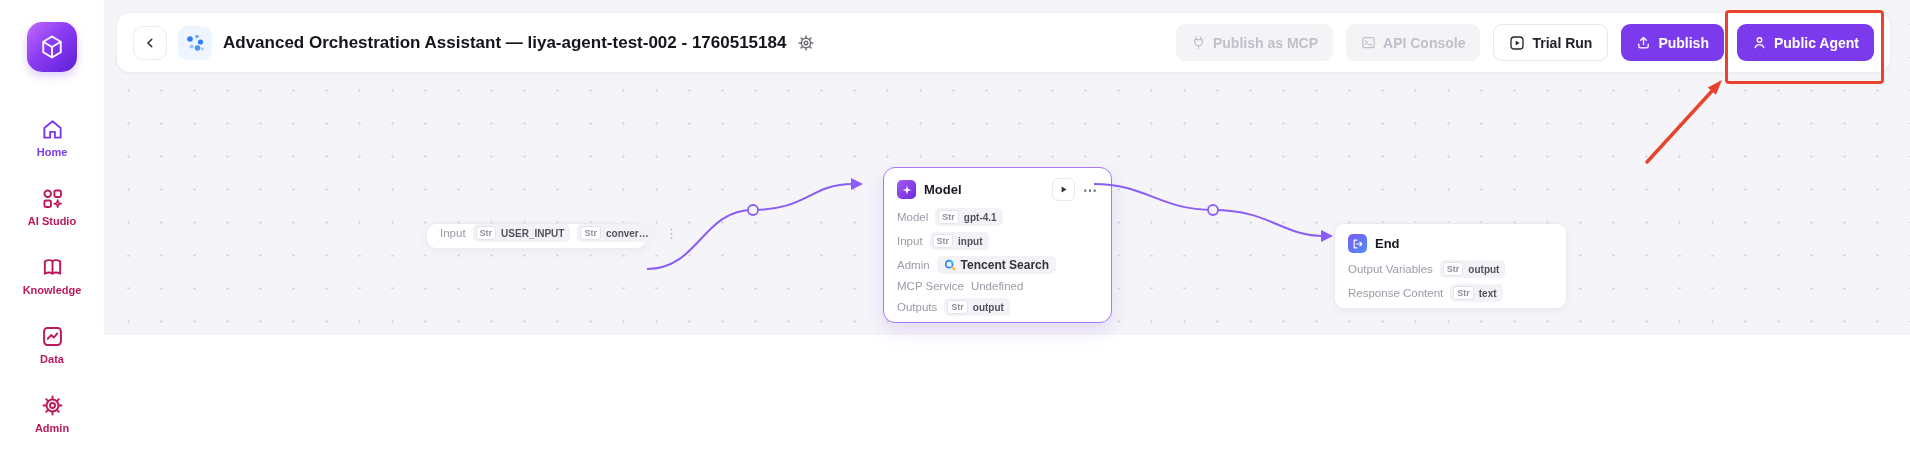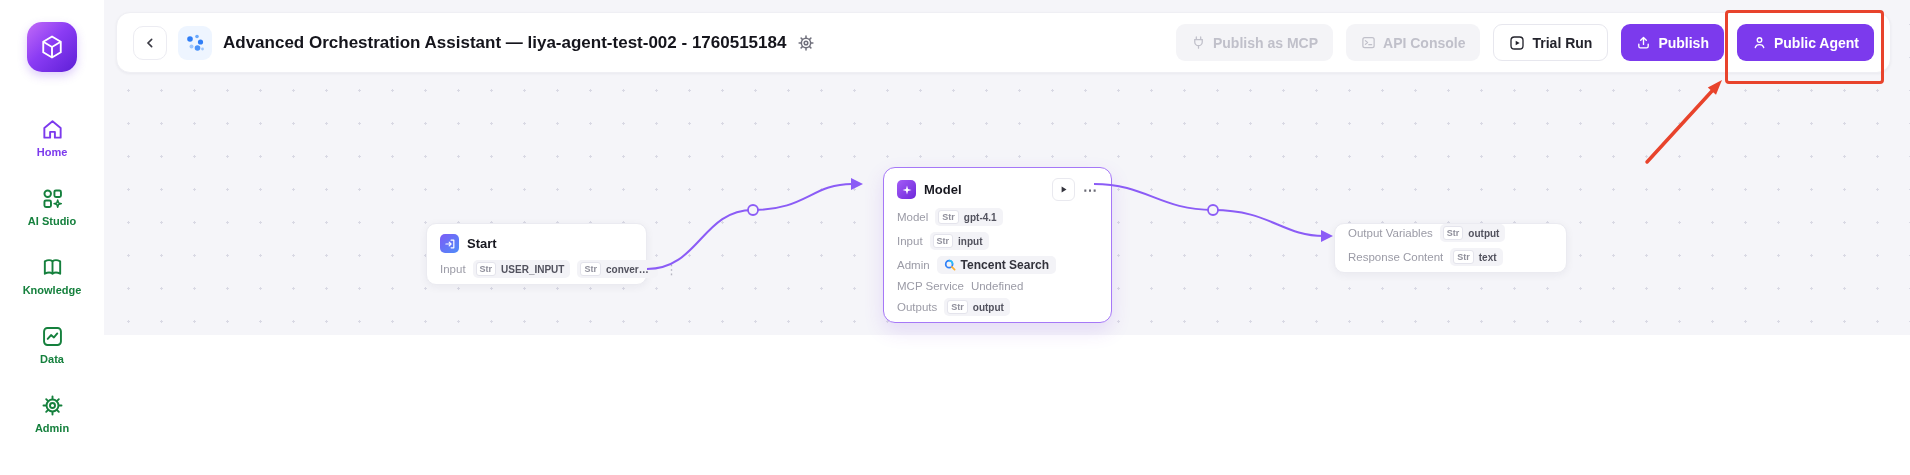--- a/index.html
+++ b/index.html
@@ -12,21 +12,21 @@
 
   
   .sidebar { position:absolute; left:0; top:0; width:104px; height:475px; background:#fff; z-index:30; }
   .logo {
     position:absolute; top:22px; left:27px; width:50px; height:50px; border-radius:15px;
     background:linear-gradient(135deg,#c26bf7 0%,#8b3cf4 45%,#5d1fd6 100%);
     display:flex; align-items:center; justify-content:center;
     box-shadow:0 4px 10px rgba(124,58,237,.25);
   }
   .nav { position:absolute; top:118px; left:0; width:104px; display:flex; flex-direction:column; gap:29px; align-items:center; }
-  .nav-item { display:flex; flex-direction:column; align-items:center; gap:5px; color:#15803d; cursor:pointer; width:100%; }
+  .nav-item { display:flex; flex-direction:column; align-items:center; gap:5px; color:#be185d; cursor:pointer; width:100%; }
   .nav-item.active { color:#7c3aed; }
   .nav-item svg { width:23px; height:23px; }
   .nav-label { font-size:11px; font-weight:600; }
 
   
   .canvas {
     position:absolute; left:104px; top:0; width:1806px; height:335px;
     background-color:#f5f5f9;
     background-image: radial-gradient(#d9d9e4 1.3px, transparent 1.3px);
     background-size:33px 33px; background-position:8px 8px;
@@ -236,29 +236,20 @@
     <polygon points="1229,236 1217,230 1217,242" fill="#8b5cf6"></polygon>
     <circle cx="1109" cy="210" r="5" fill="#f5f5f9" stroke="#8b5cf6" stroke-width="1.8"></circle>
 
     <g>
       <line x1="1543" y1="162" x2="1608" y2="91" stroke="#e8432c" stroke-width="3.5" stroke-linecap="round"></line>
       <polygon points="1618,80 1612,94.8 1603.8,87.4" fill="#e8432c"></polygon>
     </g>
   </svg>
 
   <div class="node" style="left:322px; top:223px; width:221px;">
-    <div class="node-header">
-      <span class="node-icon icon-start">
-        <svg width="12" height="12" viewBox="0 0 22 22" fill="none" stroke="#fff" stroke-width="2.2" stroke-linecap="round" stroke-linejoin="round">
-          <path d="M13 4 h5 v14 h-5"></path>
-            <path d="M3.5 11 h9 M9.5 7.5 L13 11 L9.5 14.5"></path>
-        </svg>
-      </span>
-      <span class="node-title">Start</span>
-    </div>
     <div class="node-row">
       <span class="row-label">Input</span>
       <span class="chip">
         <span class="str">Str</span>
         <span class="val">USER_INPUT</span>
       </span>
       <span class="chip">
         <span class="str">Str</span>
         <span class="val trunc">convers...</span>
       </span>
@@ -315,20 +306,29 @@
     <div class="node-row">
       <span class="row-label">Outputs</span>
       <span class="chip">
         <span class="str">Str</span>
         <span class="val">output</span>
       </span>
     </div>
   </div>
 
   <div class="node" style="left:1230px; top:223px; width:233px;">
+    <div class="node-header">
+      <span class="node-icon icon-end">
+        <svg width="12" height="12" viewBox="0 0 22 22" fill="none" stroke="#fff" stroke-width="2.2" stroke-linecap="round" stroke-linejoin="round">
+          <path d="M9 4 H4 v14 h5"></path>
+            <path d="M8.5 11 h9.5 M14.5 7.5 L18 11 L14.5 14.5"></path>
+        </svg>
+      </span>
+      <span class="node-title">End</span>
+    </div>
     <div class="node-row">
       <span class="row-label">Output Variables</span>
       <span class="chip">
         <span class="str">Str</span>
         <span class="val">output</span>
       </span>
     </div>
     <div class="node-row">
       <span class="row-label">Response Content</span>
       <span class="chip">

